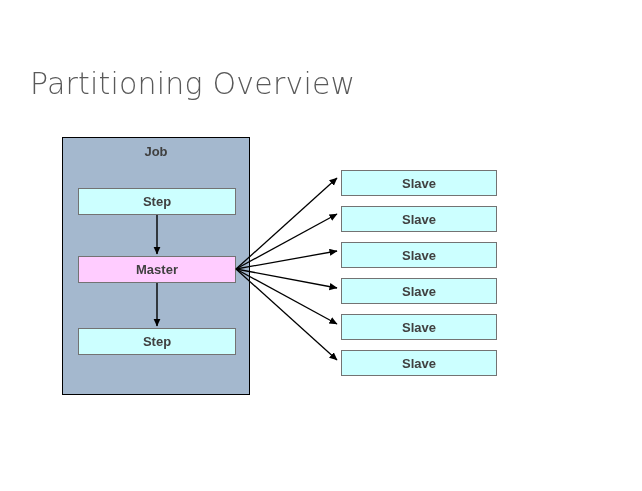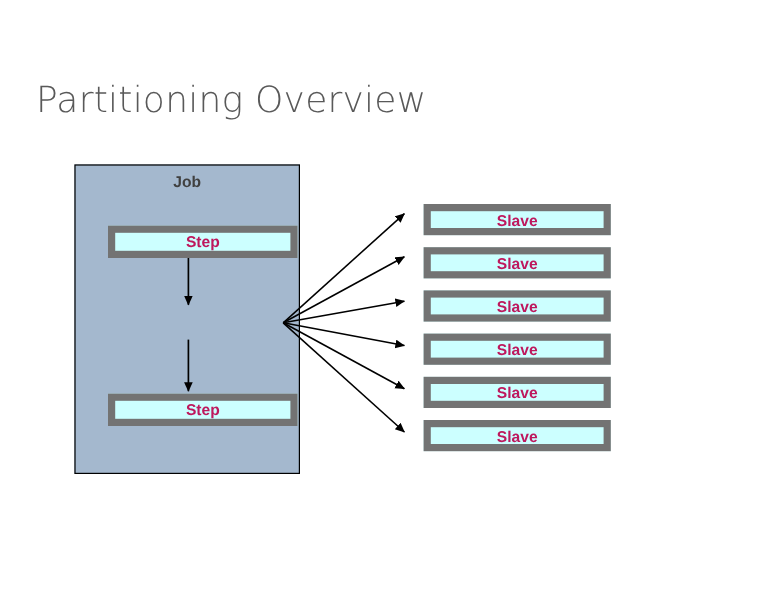--- a/index.html
+++ b/index.html
@@ -49,28 +49,27 @@
     text-align: center;
     font-size: 13px;
     font-weight: bold;
     color: #404040;
   }
 
   
   .node {
     position: absolute;
     box-sizing: border-box;
-    border: 6px solid #737373;
+    border: 1px solid #737373;
     display: flex;
     align-items: center;
     justify-content: center;
     font-size: 13px;
     font-weight: bold;
-    color: #be185d;
-    margin-left: 12px;
+    color: #404040;
   }
   .node.cyan  { background: #ccffff; }
   .node.pink  { background: #ffccff; }
 
   .step-top    { left: 78px;  top: 188px; width: 158px; height: 27px; }
   .master-node { left: 78px;  top: 256px; width: 158px; height: 27px; }
   .step-bottom { left: 78px;  top: 328px; width: 158px; height: 27px; }
 
   
   .slave-node {
@@ -95,20 +94,21 @@
 <div id="canvas">
 
   <div class="slide-title">Partitioning Overview</div>
 
   <div class="job-box">
     <div class="job-label">Job</div>
   </div>
 
   <div class="node cyan step-top">Step</div>
 
+  <div class="node pink master-node">Master</div>
 
   <div class="node cyan step-bottom">Step</div>
 
   <div class="node cyan slave-node" style="top:170px;">Slave</div>
   <div class="node cyan slave-node" style="top:206px;">Slave</div>
   <div class="node cyan slave-node" style="top:242px;">Slave</div>
   <div class="node cyan slave-node" style="top:278px;">Slave</div>
   <div class="node cyan slave-node" style="top:314px;">Slave</div>
   <div class="node cyan slave-node" style="top:350px;">Slave</div>
 

